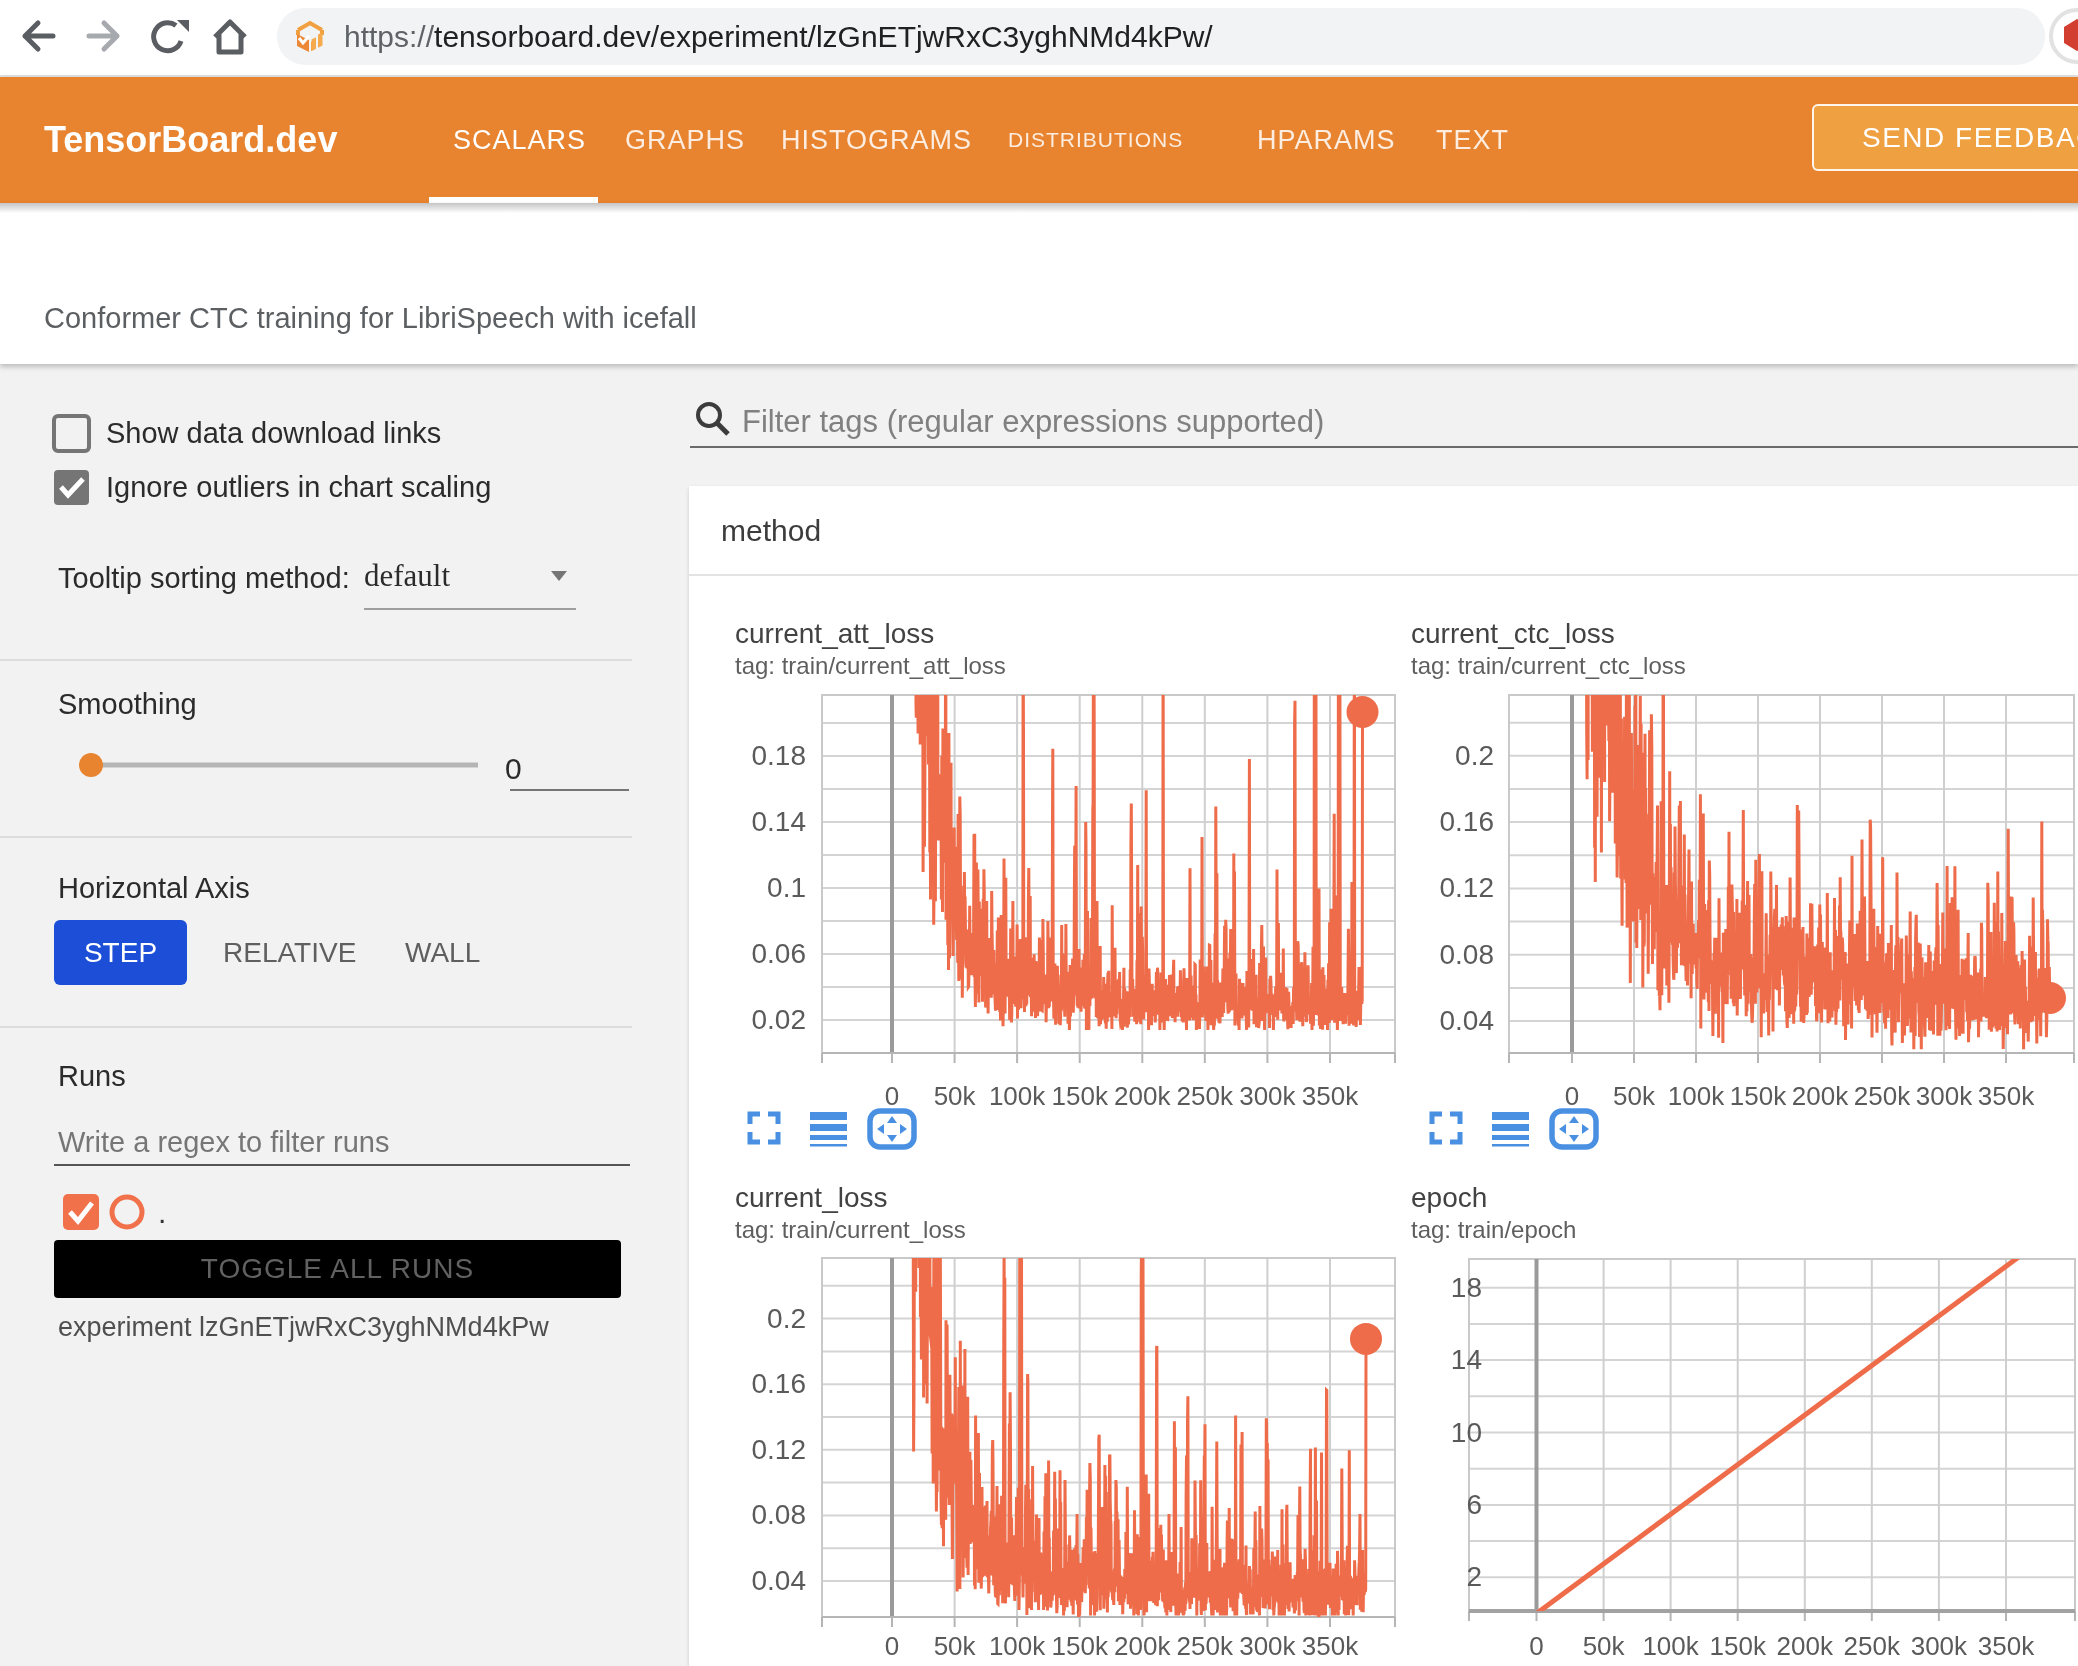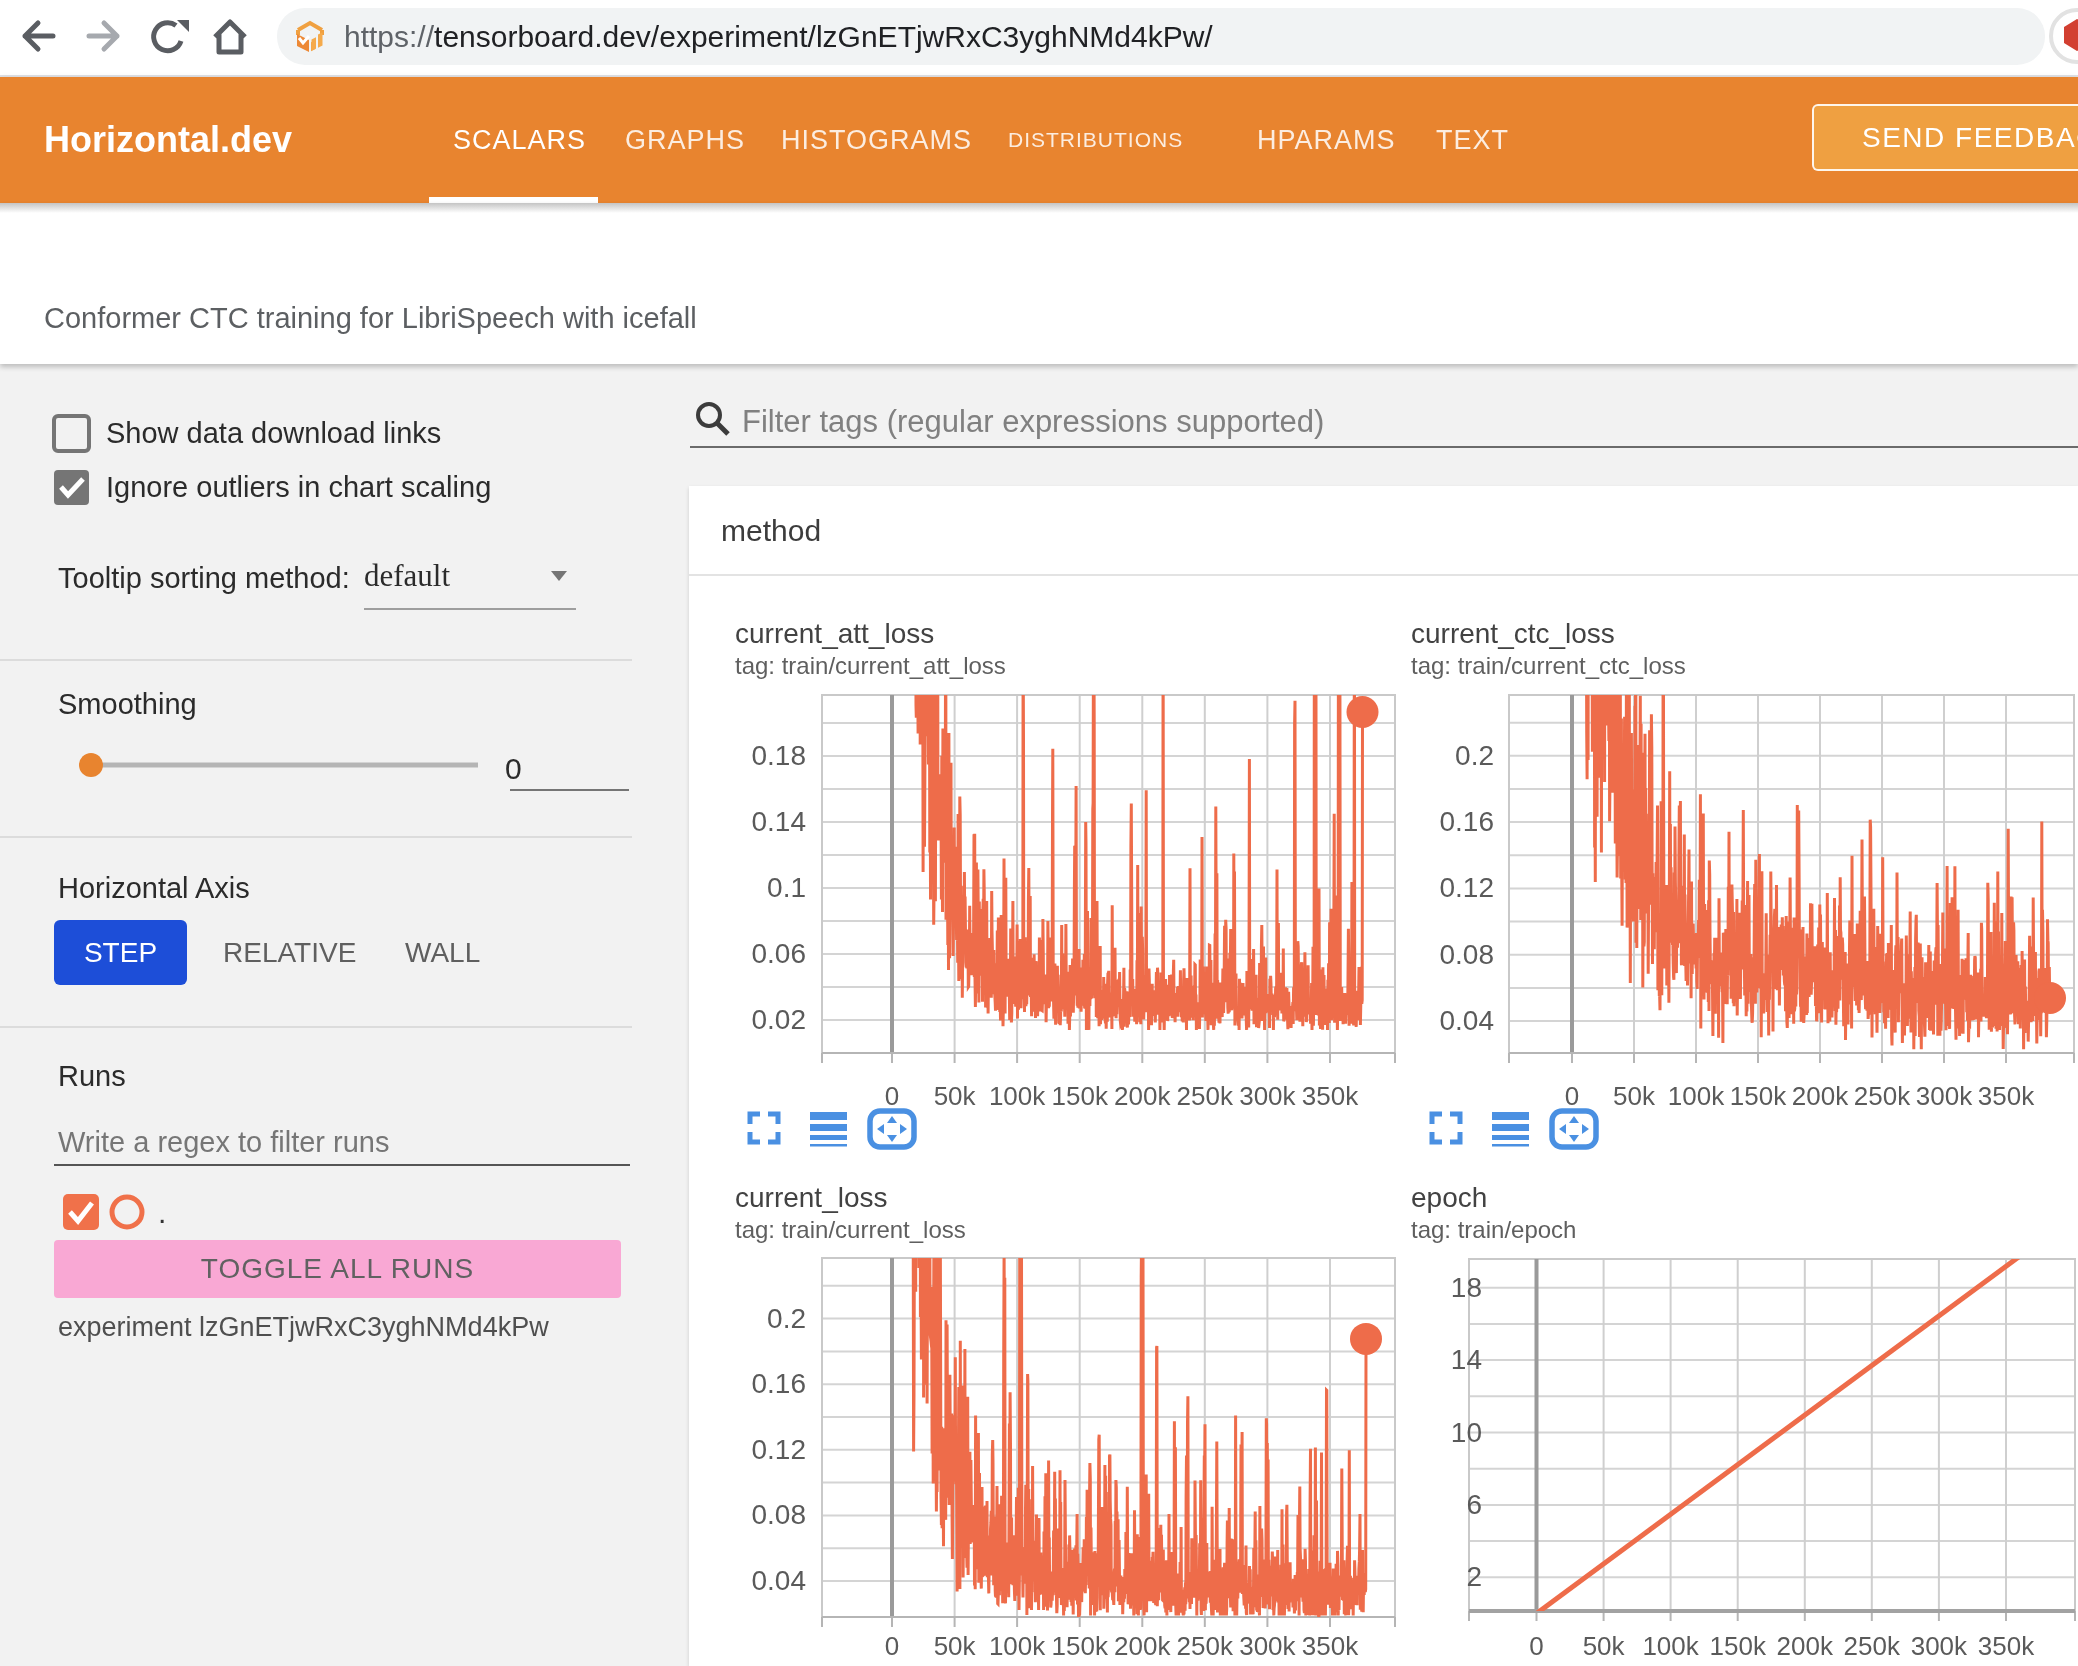--- a/index.html
+++ b/index.html
@@ -38,21 +38,21 @@
     <path d="M16.5 18.5 L21 16.2 V27.5 L16.5 29.8 Z" fill="#f5aa4b"></path>
     <path d="M23 13.5 L27.5 11.2 V24.5 L23 26.8 Z" fill="#f5aa4b"></path>
   </g>
 
   <circle cx="2077" cy="36" r="26" fill="#ffffff" stroke="#e2e2e2" stroke-width="4"></circle>
   <path d="M2064 27 l13 -8 13 8 v16 l-13 8 -13 -8 z" fill="#d23f31"></path>
 </svg>
 <div class="abs" style="left:344px;top:8px;height:57px;line-height:57px;font-size:30px;color:#5f6368;white-space:nowrap;">https://<span style="color:#202124;">tensorboard.dev/experiment/lzGnETjwRxC3yghNMd4kPw/</span></div>
 
 <div class="abs" style="left:0;top:77px;width:2078px;height:126px;background:#e8842f;box-shadow:0 5px 9px rgba(0,0,0,0.28);"></div>
-<div class="abs" style="left:44px;top:77px;height:126px;line-height:126px;font-size:36px;font-weight:bold;color:#ffffff;">Horizontal.dev</div>
+<div class="abs" style="left:44px;top:77px;height:126px;line-height:126px;font-size:36px;font-weight:bold;color:#ffffff;">TensorBoard.dev</div>
 <div class="abs" style="left:453px;top:77px;height:126px;line-height:126px;font-size:27px;letter-spacing:1px;color:#ffffff;">SCALARS</div>
 <div class="abs" style="left:429px;top:197px;width:169px;height:6px;background:#ffffff;"></div>
 <div class="abs" style="left:625px;top:77px;height:126px;line-height:126px;font-size:27px;letter-spacing:1px;color:rgba(255,255,255,0.85);">GRAPHS</div>
 <div class="abs" style="left:781px;top:77px;height:126px;line-height:126px;font-size:27px;letter-spacing:1px;color:rgba(255,255,255,0.85);">HISTOGRAMS</div>
 <div class="abs" style="left:1008px;top:77px;height:126px;line-height:126px;font-size:21px;letter-spacing:1px;color:rgba(255,255,255,0.85);">DISTRIBUTIONS</div>
 <div class="abs" style="left:1257px;top:77px;height:126px;line-height:126px;font-size:27px;letter-spacing:1px;color:rgba(255,255,255,0.85);">HPARAMS</div>
 <div class="abs" style="left:1436px;top:77px;height:126px;line-height:126px;font-size:27px;letter-spacing:1px;color:rgba(255,255,255,0.85);">TEXT</div>
 <div class="abs" style="left:1812px;top:104px;width:330px;height:67px;background:#efa041;border:2px solid rgba(255,255,255,0.9);border-radius:6px;line-height:63px;padding-left:48px;font-size:28px;letter-spacing:1.5px;color:#ffffff;white-space:nowrap;">SEND FEEDBACK</div>
 
 <div class="abs" style="left:0;top:203px;width:2078px;height:161px;background:#ffffff;box-shadow:0 3px 5px rgba(0,0,0,0.22);"></div>
@@ -82,21 +82,21 @@
 <div class="abs" style="left:364px;top:558px;font-size:31px;color:#2b2b2b;font-family:Liberation Serif, serif;">default</div>
 <div class="abs" style="left:58px;top:688px;font-size:29px;color:#2b2b2b;">Smoothing</div>
 <div class="abs" style="left:505px;top:752px;font-size:30px;color:#2b2b2b;">0</div>
 <div class="abs" style="left:58px;top:872px;font-size:29px;color:#2b2b2b;">Horizontal Axis</div>
 <div class="abs" style="left:54px;top:920px;width:133px;height:65px;background:#1d4ed8;border-radius:6px;text-align:center;line-height:65px;font-size:28px;color:#ffffff;">STEP</div>
 <div class="abs" style="left:223px;top:920px;height:65px;line-height:65px;font-size:28px;color:#5f5f5f;">RELATIVE</div>
 <div class="abs" style="left:405px;top:920px;height:65px;line-height:65px;font-size:28px;color:#5f5f5f;">WALL</div>
 <div class="abs" style="left:58px;top:1060px;font-size:29px;color:#2b2b2b;">Runs</div>
 <div class="abs" style="left:58px;top:1126px;font-size:29px;color:#767676;">Write a regex to filter runs</div>
 <div class="abs" style="left:158px;top:1196px;font-size:30px;color:#333;">.</div>
-<div class="abs" style="left:54px;top:1240px;width:567px;height:58px;background:#f9a8d4;border-radius:4px;text-align:center;line-height:58px;font-size:28px;letter-spacing:1px;color:#616161;">TOGGLE ALL RUNS</div>
+<div class="abs" style="left:54px;top:1240px;width:567px;height:58px;background:#000000;border-radius:4px;text-align:center;line-height:58px;font-size:28px;letter-spacing:1px;color:#616161;">TOGGLE ALL RUNS</div>
 <div class="abs" style="left:58px;top:1312px;font-size:27px;color:#4f4f4f;">experiment lzGnETjwRxC3yghNMd4kPw</div>
 
 <svg class="abs" style="left:0;top:0" width="2078" height="500">
   <circle cx="709" cy="415" r="11" fill="none" stroke="#3c3c3c" stroke-width="4"></circle>
   <line x1="717" y1="423" x2="728" y2="434" stroke="#3c3c3c" stroke-width="5"></line>
 </svg>
 <div class="abs" style="left:742px;top:404px;font-size:31px;color:#808080;">Filter tags (regular expressions supported)</div>
 <div class="abs" style="left:690px;top:446px;width:1388px;height:2px;background:#6b6b6b;"></div>
 
 <div class="abs" style="left:689px;top:486px;width:1389px;height:1180px;background:#ffffff;box-shadow:0 2px 4px rgba(0,0,0,0.15);"></div>

